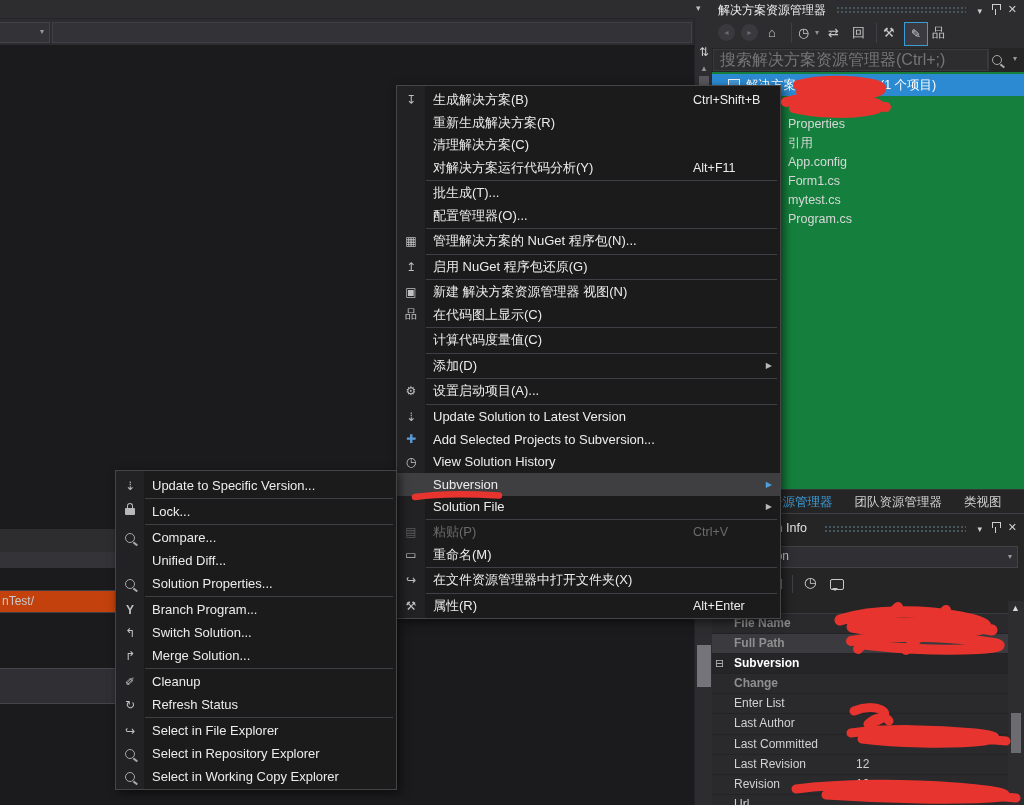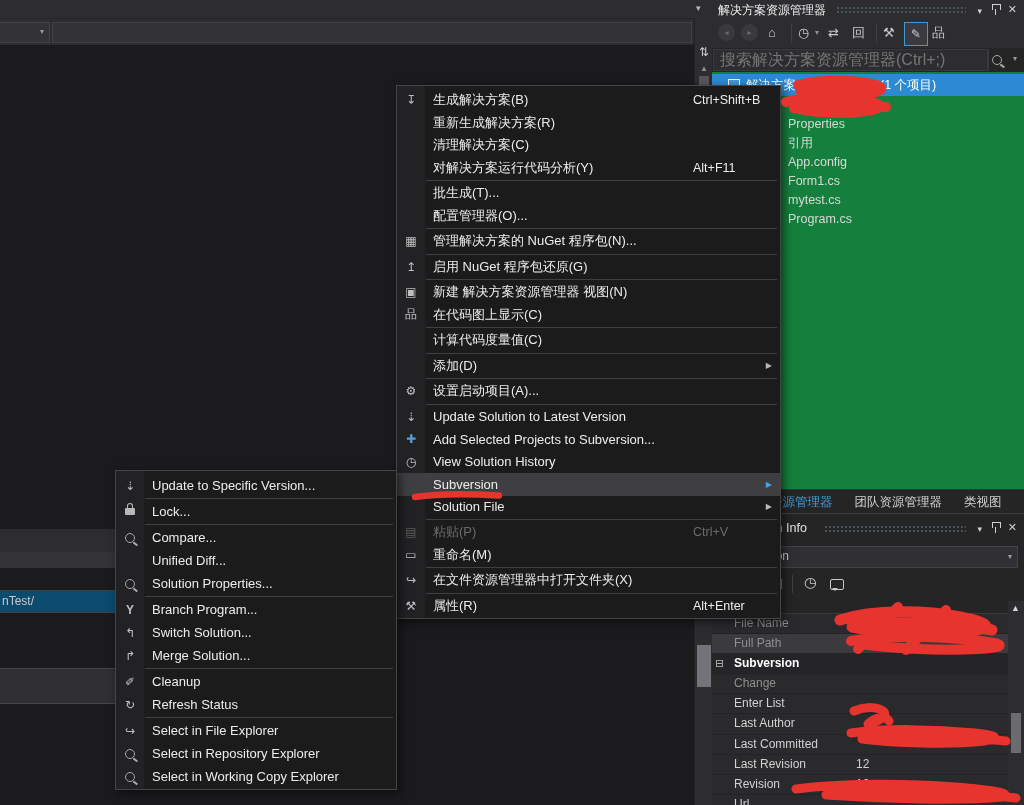--- a/index.html
+++ b/index.html
@@ -14,21 +14,21 @@
   .combo1 .caret{position:absolute;right:5px;top:4px;font-size:8px;color:#9a9a9a;}
   .field1{position:absolute;left:52px;top:3px;width:638px;height:19px;background:#333337;border:1px solid #404046;}
   #editor{left:0;top:45px;width:694px;height:760px;background:#1b1b1d;}
   #vscroll{left:694px;top:18px;width:18px;height:787px;background:#2d2d30;border-left:1px solid #232327;}
   #vscroll .split{position:absolute;left:2px;top:26px;width:14px;height:16px;color:#d0d0d0;font-size:12px;text-align:center;line-height:16px;}
   #vscroll .uarr{position:absolute;left:3px;top:46px;width:12px;font-size:8px;color:#8f8f94;text-align:center;}
   #vscroll .thumb1{position:absolute;left:4px;top:58px;width:10px;height:22px;background:#56565c;}
   #vscroll .thumb2{position:absolute;left:2px;top:627px;width:14px;height:42px;background:#74747a;}
   .ls1{left:0;top:529px;width:115px;height:23px;background:#2d2d30;}
   .ls2{left:0;top:552px;width:115px;height:16px;background:#333338;}
-  .lrow{left:0;top:590px;width:113px;height:21px;background:#0c4a6e;border-top:1px solid #3f3f46;border-bottom:1px solid #3f3f46;
+  .lrow{left:0;top:590px;width:113px;height:21px;background:#c2410c;border-top:1px solid #3f3f46;border-bottom:1px solid #3f3f46;
         color:#c8c8c8;font-size:12px;line-height:21px;padding-left:2px;}
   .ld1{left:0;top:668px;width:115px;height:34px;background:#2f2f34;border-top:1px solid #46464c;border-bottom:1px solid #46464c;}
   
   #right-panel{left:712px;top:0;width:312px;height:619px;background:#15803d;}
   .rp-header{position:absolute;left:0;top:0;width:312px;height:19px;background:#2d2d30;}
   .rp-title{position:absolute;left:6px;top:2px;font-size:12px;color:#ededed;white-space:nowrap;}
   .dots{position:absolute;top:6px;height:7px;background-image:radial-gradient(#46565e 1px,transparent 1.2px);background-size:4px 4px;}
   .rp-btn{position:absolute;top:2px;font-size:11px;color:#cfcfcf;line-height:14px;}
   .i-pin{position:absolute;top:4px;width:9px;height:11px;}
   .i-pin::before{content:"";position:absolute;left:1px;top:0;width:7px;height:5px;border:1.5px solid #cfcfcf;border-bottom:none;}
@@ -65,21 +65,21 @@
   .ip-title{position:absolute;left:8px;top:7px;font-size:12.5px;color:#e2e2e2;white-space:nowrap;}
   .ip-combo{position:absolute;left:4px;top:32px;width:300px;height:20px;background:#303034;border:1px solid #434346;}
   .ip-combo .val{position:absolute;left:12px;top:2px;font-size:12px;color:#d0d0d0;}
   .ip-combo .caret{position:absolute;right:5px;top:5px;font-size:8px;color:#9a9a9a;}
   .ip-toolbar{position:absolute;left:0;top:58px;width:312px;height:26px;}
   .i-bubble{position:absolute;left:118px;top:7px;width:12px;height:9px;border:1px solid #c8c8c8;border-radius:2px;}
   .i-bubble::after{content:"";position:absolute;left:1px;bottom:-5px;border:3px solid transparent;border-top-color:#c8c8c8;}
   .grid{position:absolute;left:0;top:99px;width:296px;border-top:1px solid #3a3a3e;}
   .prow{position:relative;height:19.1px;background:#2a2a2d;border-bottom:1px solid #232326;font-size:12px;line-height:19px;}
   .prow .plabel{position:absolute;left:22px;color:#d2d2d2;white-space:nowrap;}
-  .prow.muted .plabel{color:#8f8f8f;}
+  .prow.muted .plabel{color:#8f8f8f;font-weight:bold;}
   .prow .pvalue{position:absolute;left:144px;color:#cfcfcf;}
   .prow.hl{background:#3a3a3f;}
   .prow.section{background:#252528;}
   .prow.section .plabel{font-weight:bold;color:#fff;}
   .pbox{position:absolute;left:3px;top:0;font-size:11px;color:#b8b8b8;}
   .grid-guide{position:absolute;left:16px;top:99px;bottom:0;width:1px;background:#3a3a3e;}
   .gscroll{position:absolute;right:0;top:87px;width:16px;bottom:0;background:#2d2d30;}
   .gscroll .uarr{position:absolute;left:3px;top:2px;font-size:9px;color:#d8d8d8;}
   .gscroll .thumb{position:absolute;left:3px;top:112px;width:10px;height:40px;background:#6b6b70;}
   

